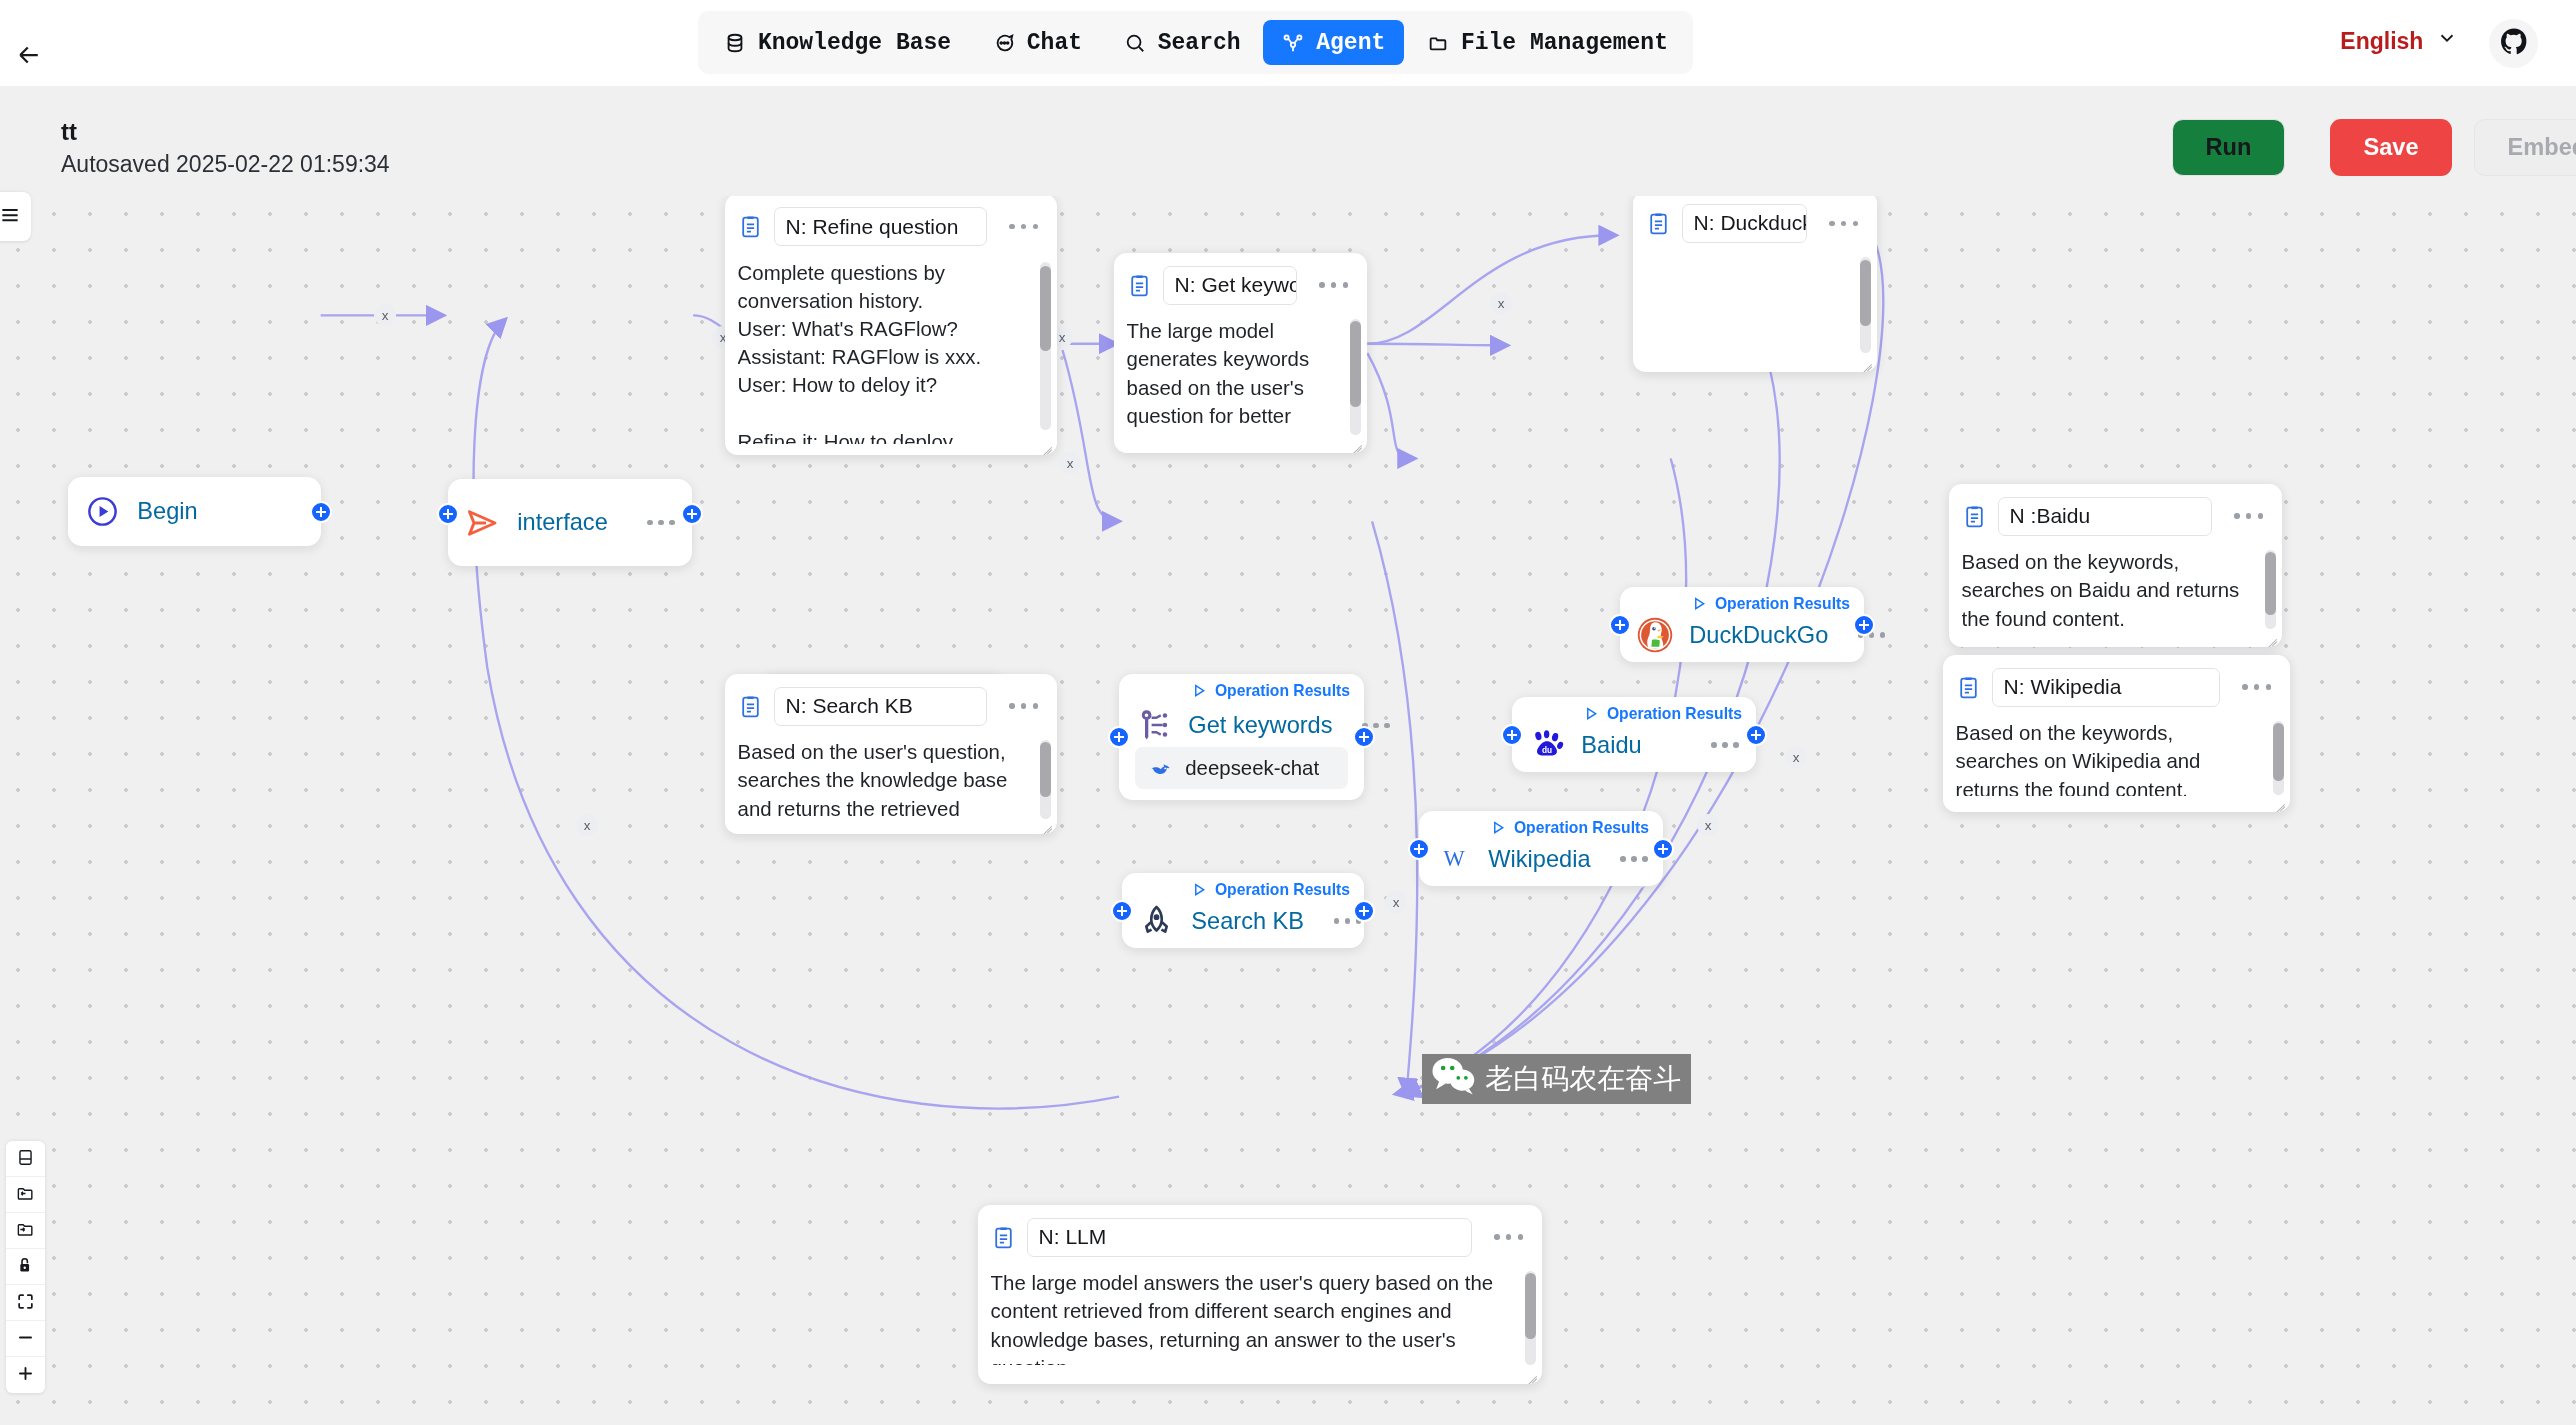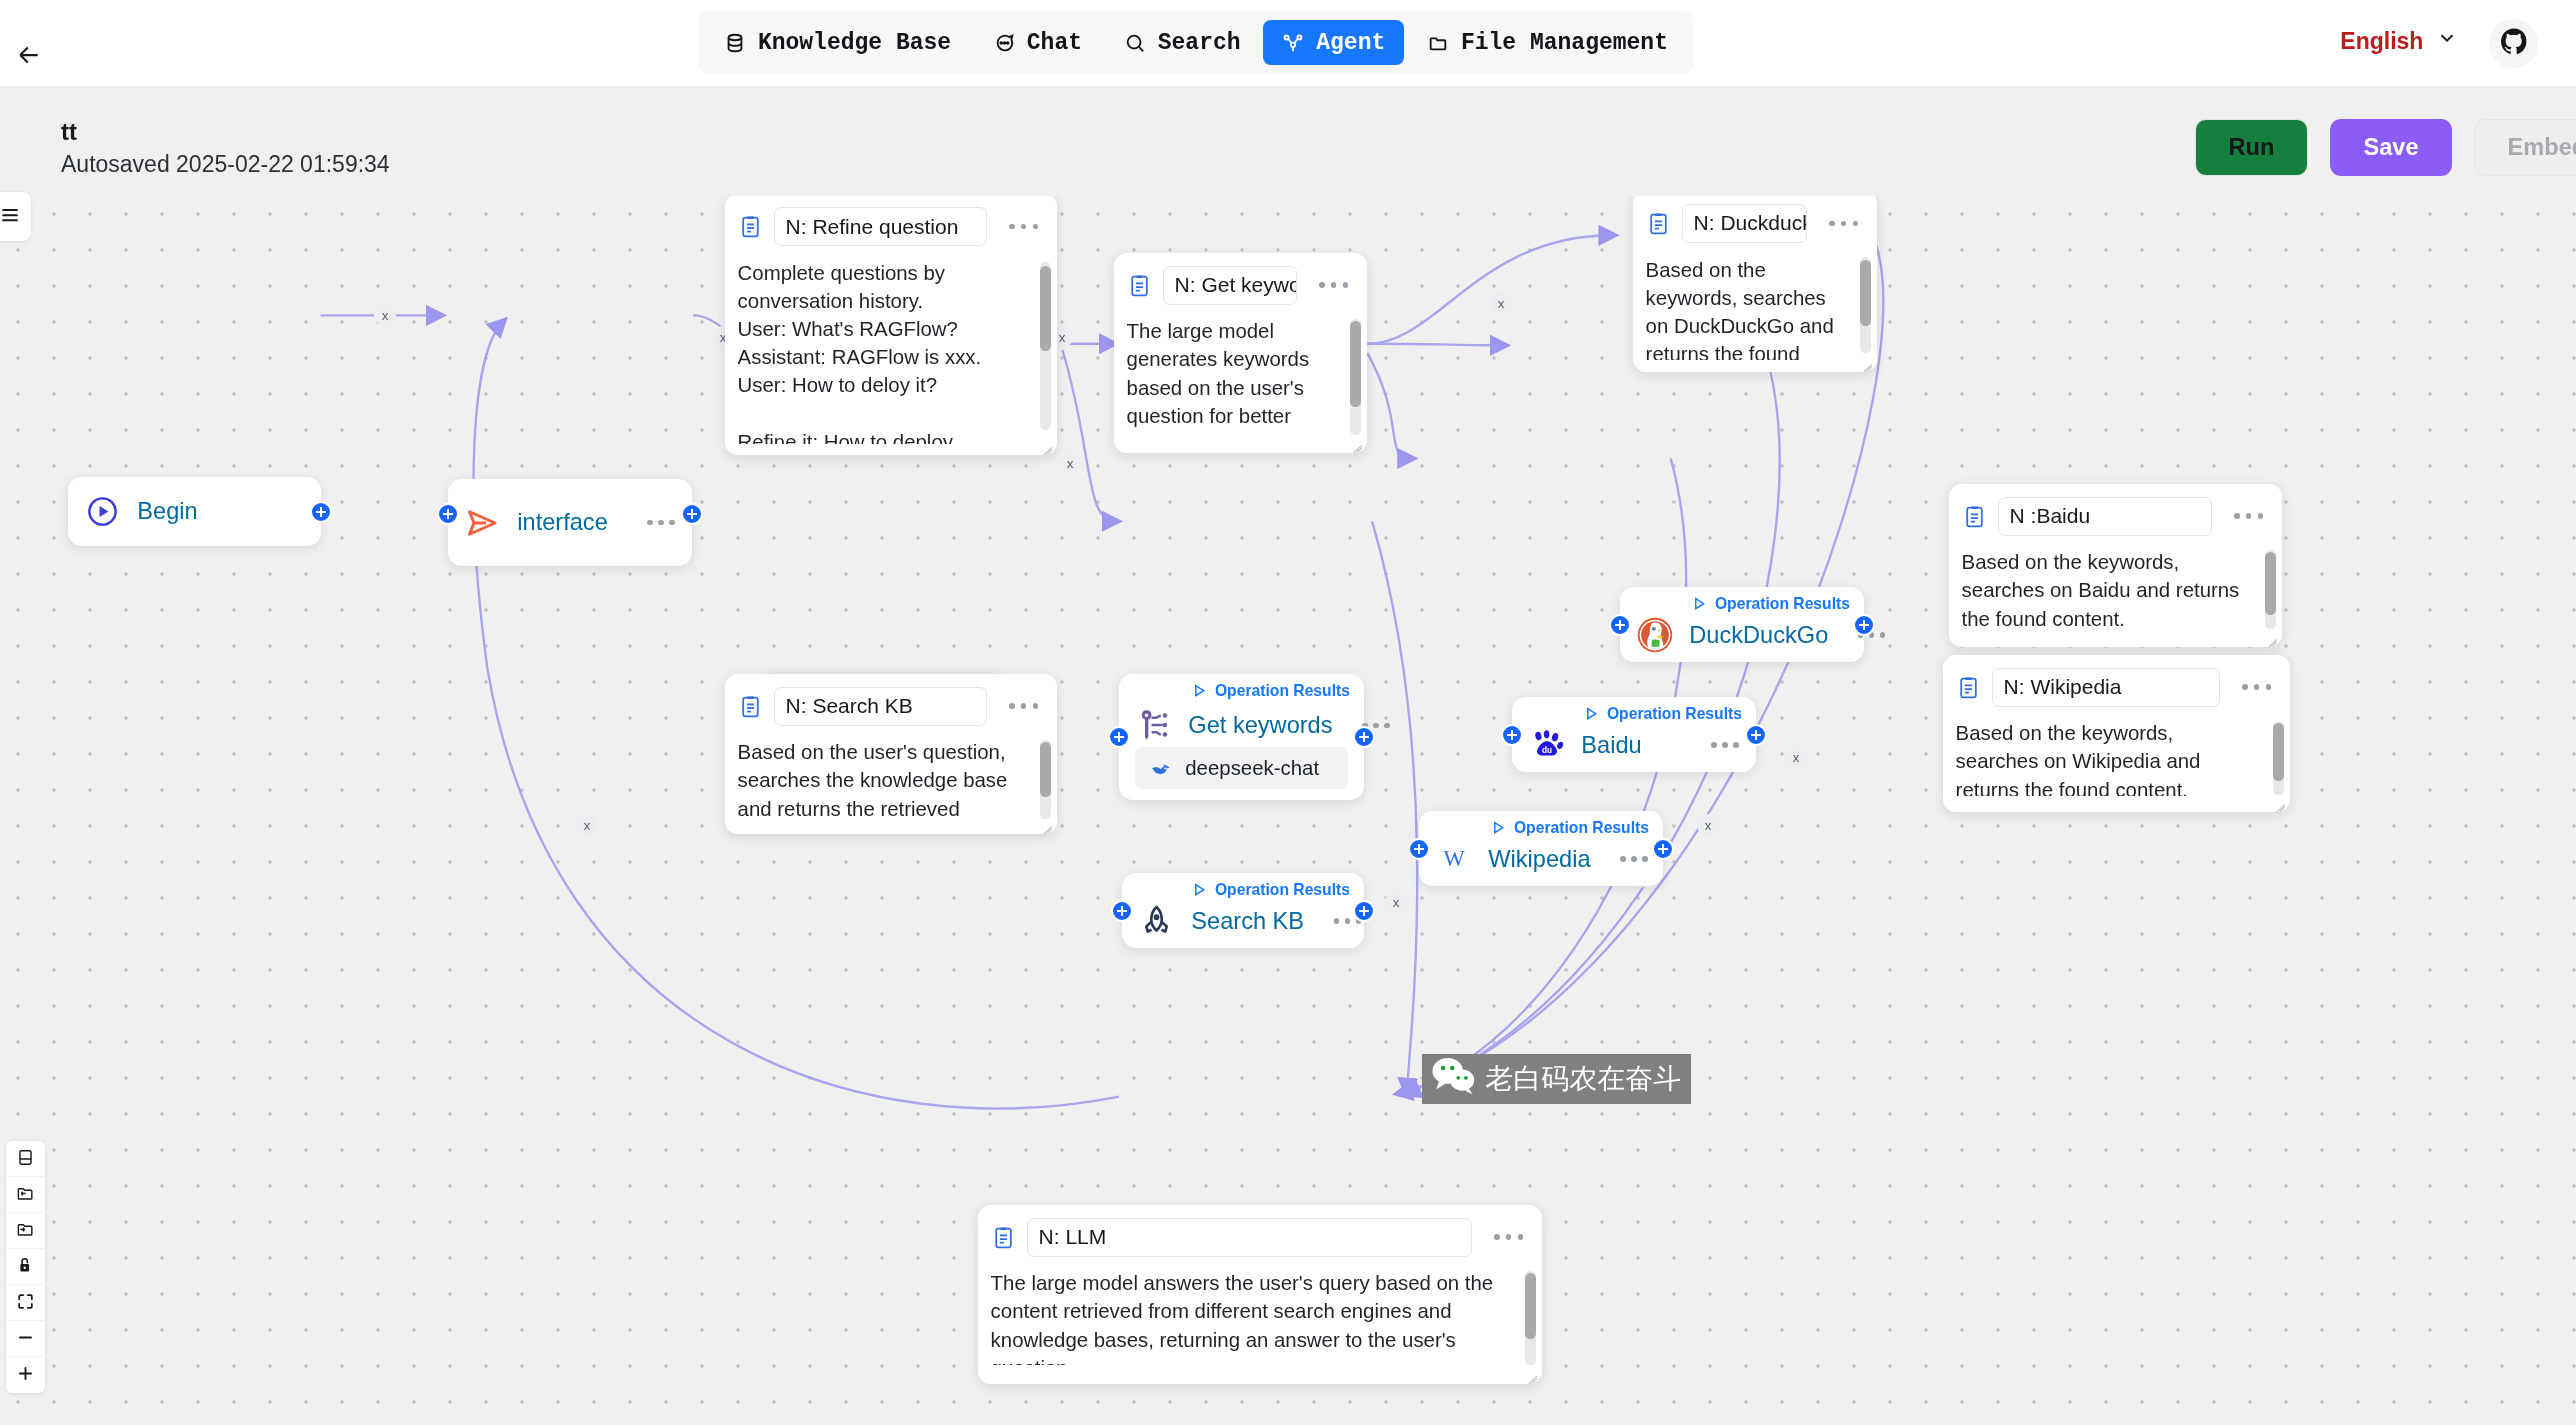--- a/index.html
+++ b/index.html
@@ -59,21 +59,21 @@
     position: absolute; left: 61px; top: 151px;
     font-size: 23px; color: #2b2f36; font-weight: 400;
   }
   .hdr-actions { position: absolute; right: 0px; top: 119px; display: flex; align-items: center; gap: 22px; }
   .btn {
     height: 57px; border-radius: 11px; font-size: 23.6px; font-weight: 700;
     display: flex; align-items: center; justify-content: center;
     padding: 0 33px; cursor: pointer; white-space: nowrap;
   }
   .btn-run { background: #15803d; color: #16181c; border: 1.6px solid #e3e3e6; }
-  .btn-save { background: #8b5cf6; color: #ffffff; }
+  .btn-save { background: #ef4444; color: #ffffff; margin-left: 23px; }
   .btn-embed { background: #eeeeee; color: #a9aab0; border: 1.6px solid #e6e6e8; margin-right: -94px; }
 
   
   .canvas {
     position: absolute; top: 196px; left: 0; width: 2576px; height: 1229px;
     background-color: #f0f0f0;
     background-image: radial-gradient(circle, #c9c9ce 1.6px, transparent 1.6px);
     background-size: 36px 36px;
     overflow: hidden;
   }
@@ -642,21 +642,20 @@
           <path d="M8.5 10h7M8.5 13.5h7M8.5 17h4"></path>
         </svg>
       </span>
       <div class="note-input">N: DuckduckGo</div>
       <span class="note-dots">
           <i></i>
           <i></i>
           <i></i>
         </span>
     </div>
-    <div class="note-body" style="height:104px">Based on the keywords, searches on DuckDuckGo and returns the found</div>
     <div class="note-scroll" style="top:66px; height:96px">
         <i style="top:2.4px; height:66px"></i>
       </div>
     <div class="resize-grip"></div>
   </div>
 
   <div class="note" style="left:725px; top:478px; width:332px; height:160px">
     <div class="note-head">
       <span class="note-ico">
         <svg width="25" height="25" viewBox="0 0 24 24" fill="none" stroke="#2f6fe4" stroke-width="1.7">

